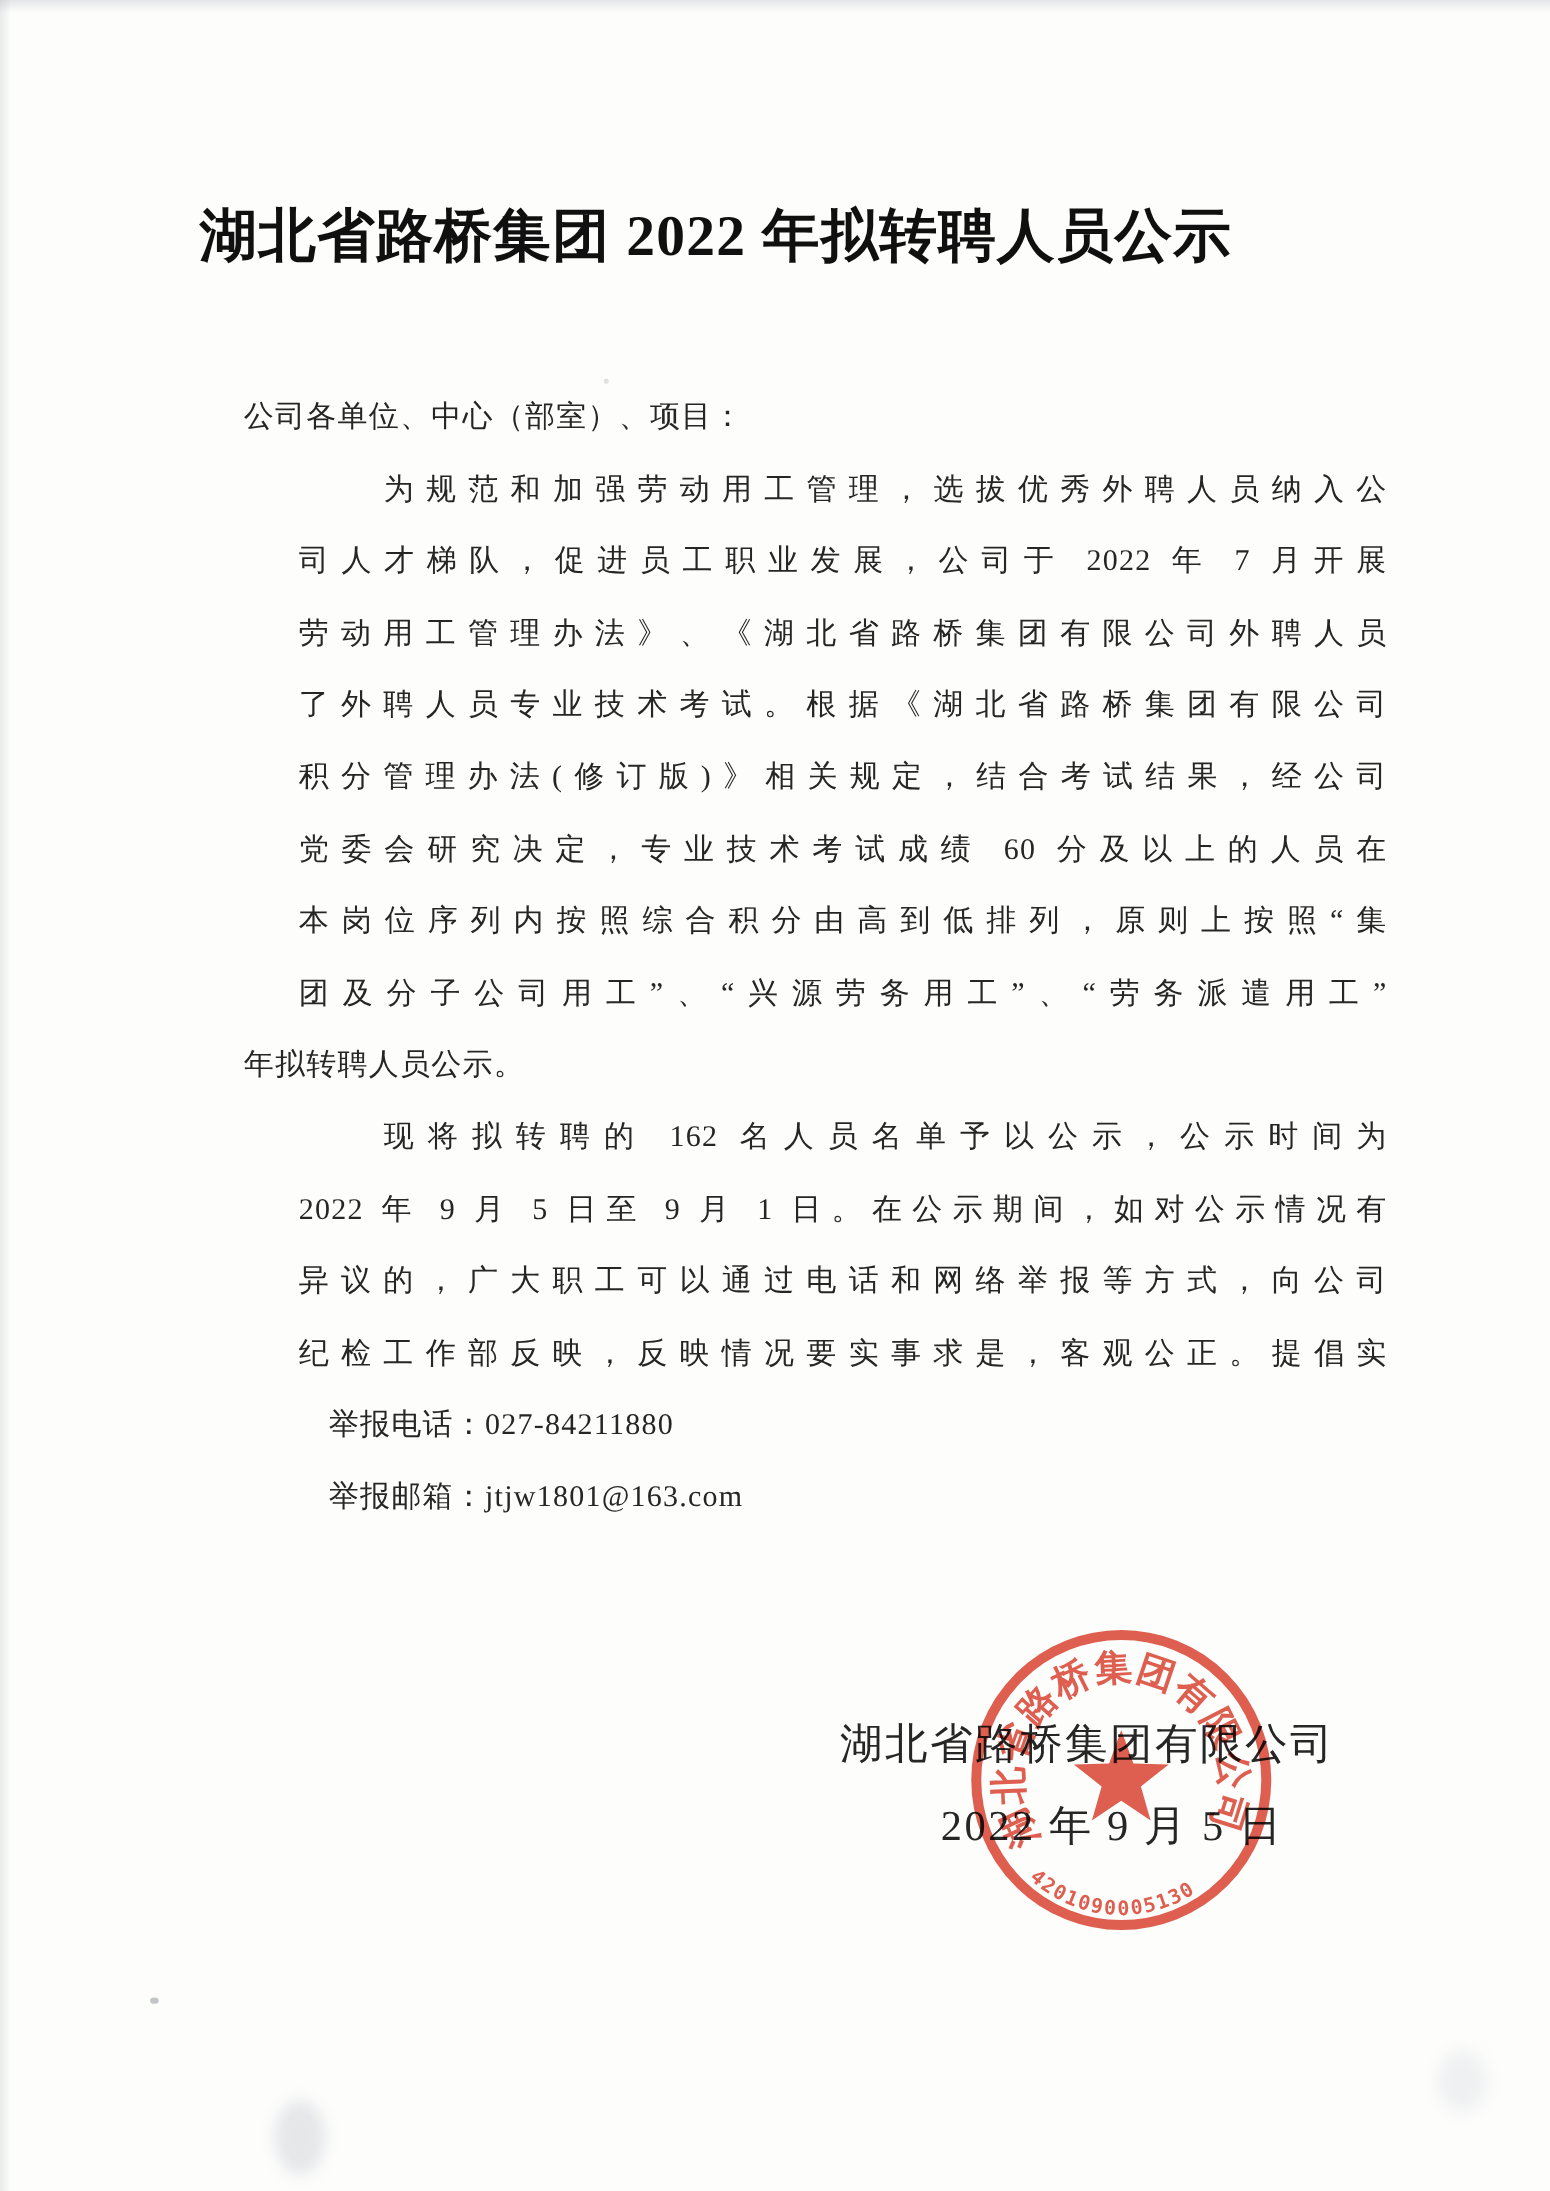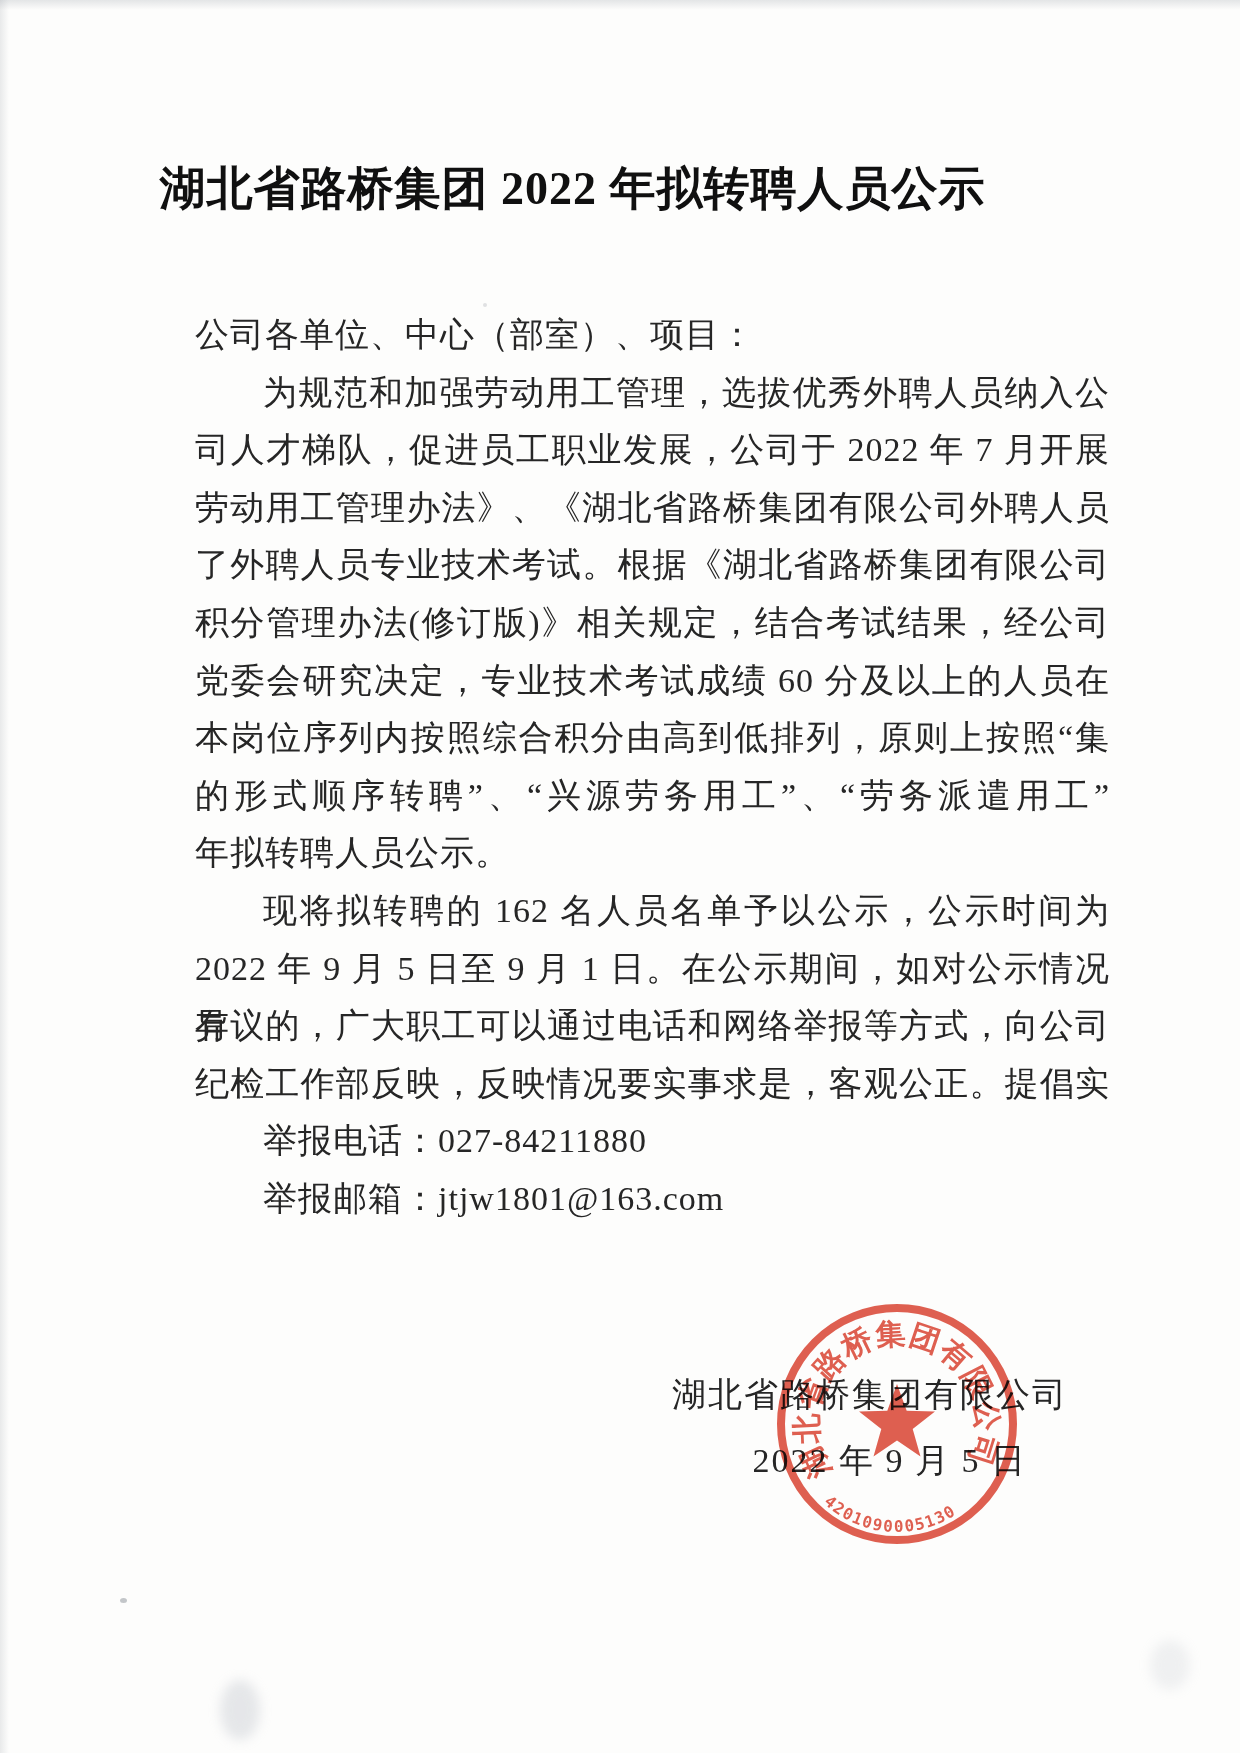--- a/index.html
+++ b/index.html
@@ -23,29 +23,29 @@
   .title{
     position:absolute;top:158px;left:0;width:100%;
     padding-right:95px;box-sizing:border-box;
     text-align:center;font-size:46px;font-weight:bold;color:#101010;
     letter-spacing:1px;line-height:62px;white-space:nowrap;
   }
 
   
   .doc-body{
     position:absolute;left:195px;top:306px;width:915px;
-    font-size:34px;color:#262626;
+    font-size:24px;color:#262626;
   }
   .doc-line{
     display:block;line-height:57.6px;height:57.6px;
     letter-spacing:1px;white-space:nowrap;
   }
   .doc-line.fill{
     white-space:normal;
-    text-align:justify;text-align-last:justify;
+    text-align:justify;text-align-last:justify;margin-left:44px;
     -moz-text-align-last:justify;
   }
   .doc-line.indent{padding-left:68px;}
 
   
   .sig-company{
     position:absolute;top:1372px;right:172px;
     font-size:34px;letter-spacing:2px;color:#262626;white-space:nowrap;
   }
   .sig-date{
@@ -84,21 +84,21 @@
     <div class="doc-line">公司各单位、中心（部室）、项目：</div>
     <div>
 
     <div class="doc-line indent fill">为规范和加强劳动用工管理，选拔优秀外聘人员纳入公</div>
         <div class="doc-line fill">司人才梯队，促进员工职业发展，公司于 2022 年 7 月开展</div>
         <div class="doc-line fill">劳动用工管理办法》、《湖北省路桥集团有限公司外聘人员</div>
         <div class="doc-line fill">了外聘人员专业技术考试。根据《湖北省路桥集团有限公司</div>
         <div class="doc-line fill">积分管理办法(修订版)》相关规定，结合考试结果，经公司</div>
         <div class="doc-line fill">党委会研究决定，专业技术考试成绩 60 分及以上的人员在</div>
         <div class="doc-line fill">本岗位序列内按照综合积分由高到低排列，原则上按照“集</div>
-        <div class="doc-line fill">的形式顺序转聘”、“兴源劳务用工”、“劳务派遣用工”</div>
+        <div class="doc-line fill">团及分子公司用工”、“兴源劳务用工”、“劳务派遣用工”</div>
         <div class="doc-line">年拟转聘人员公示。</div>
         <div class="doc-line indent fill">现将拟转聘的 162 名人员名单予以公示，公示时间为</div>
         <div class="doc-line fill">2022 年 9 月 5 日至 9 月 1 日。在公示期间，如对公示情况有</div>
         <div class="doc-line fill">异议的，广大职工可以通过电话和网络举报等方式，向公司</div>
         <div class="doc-line fill">纪检工作部反映，反映情况要实事求是，客观公正。提倡实</div>
         <div class="doc-line indent">举报电话：027-84211880</div>
         <div class="doc-line indent">举报邮箱：jtjw1801@163.com</div>
       </div>
   </div>
 

